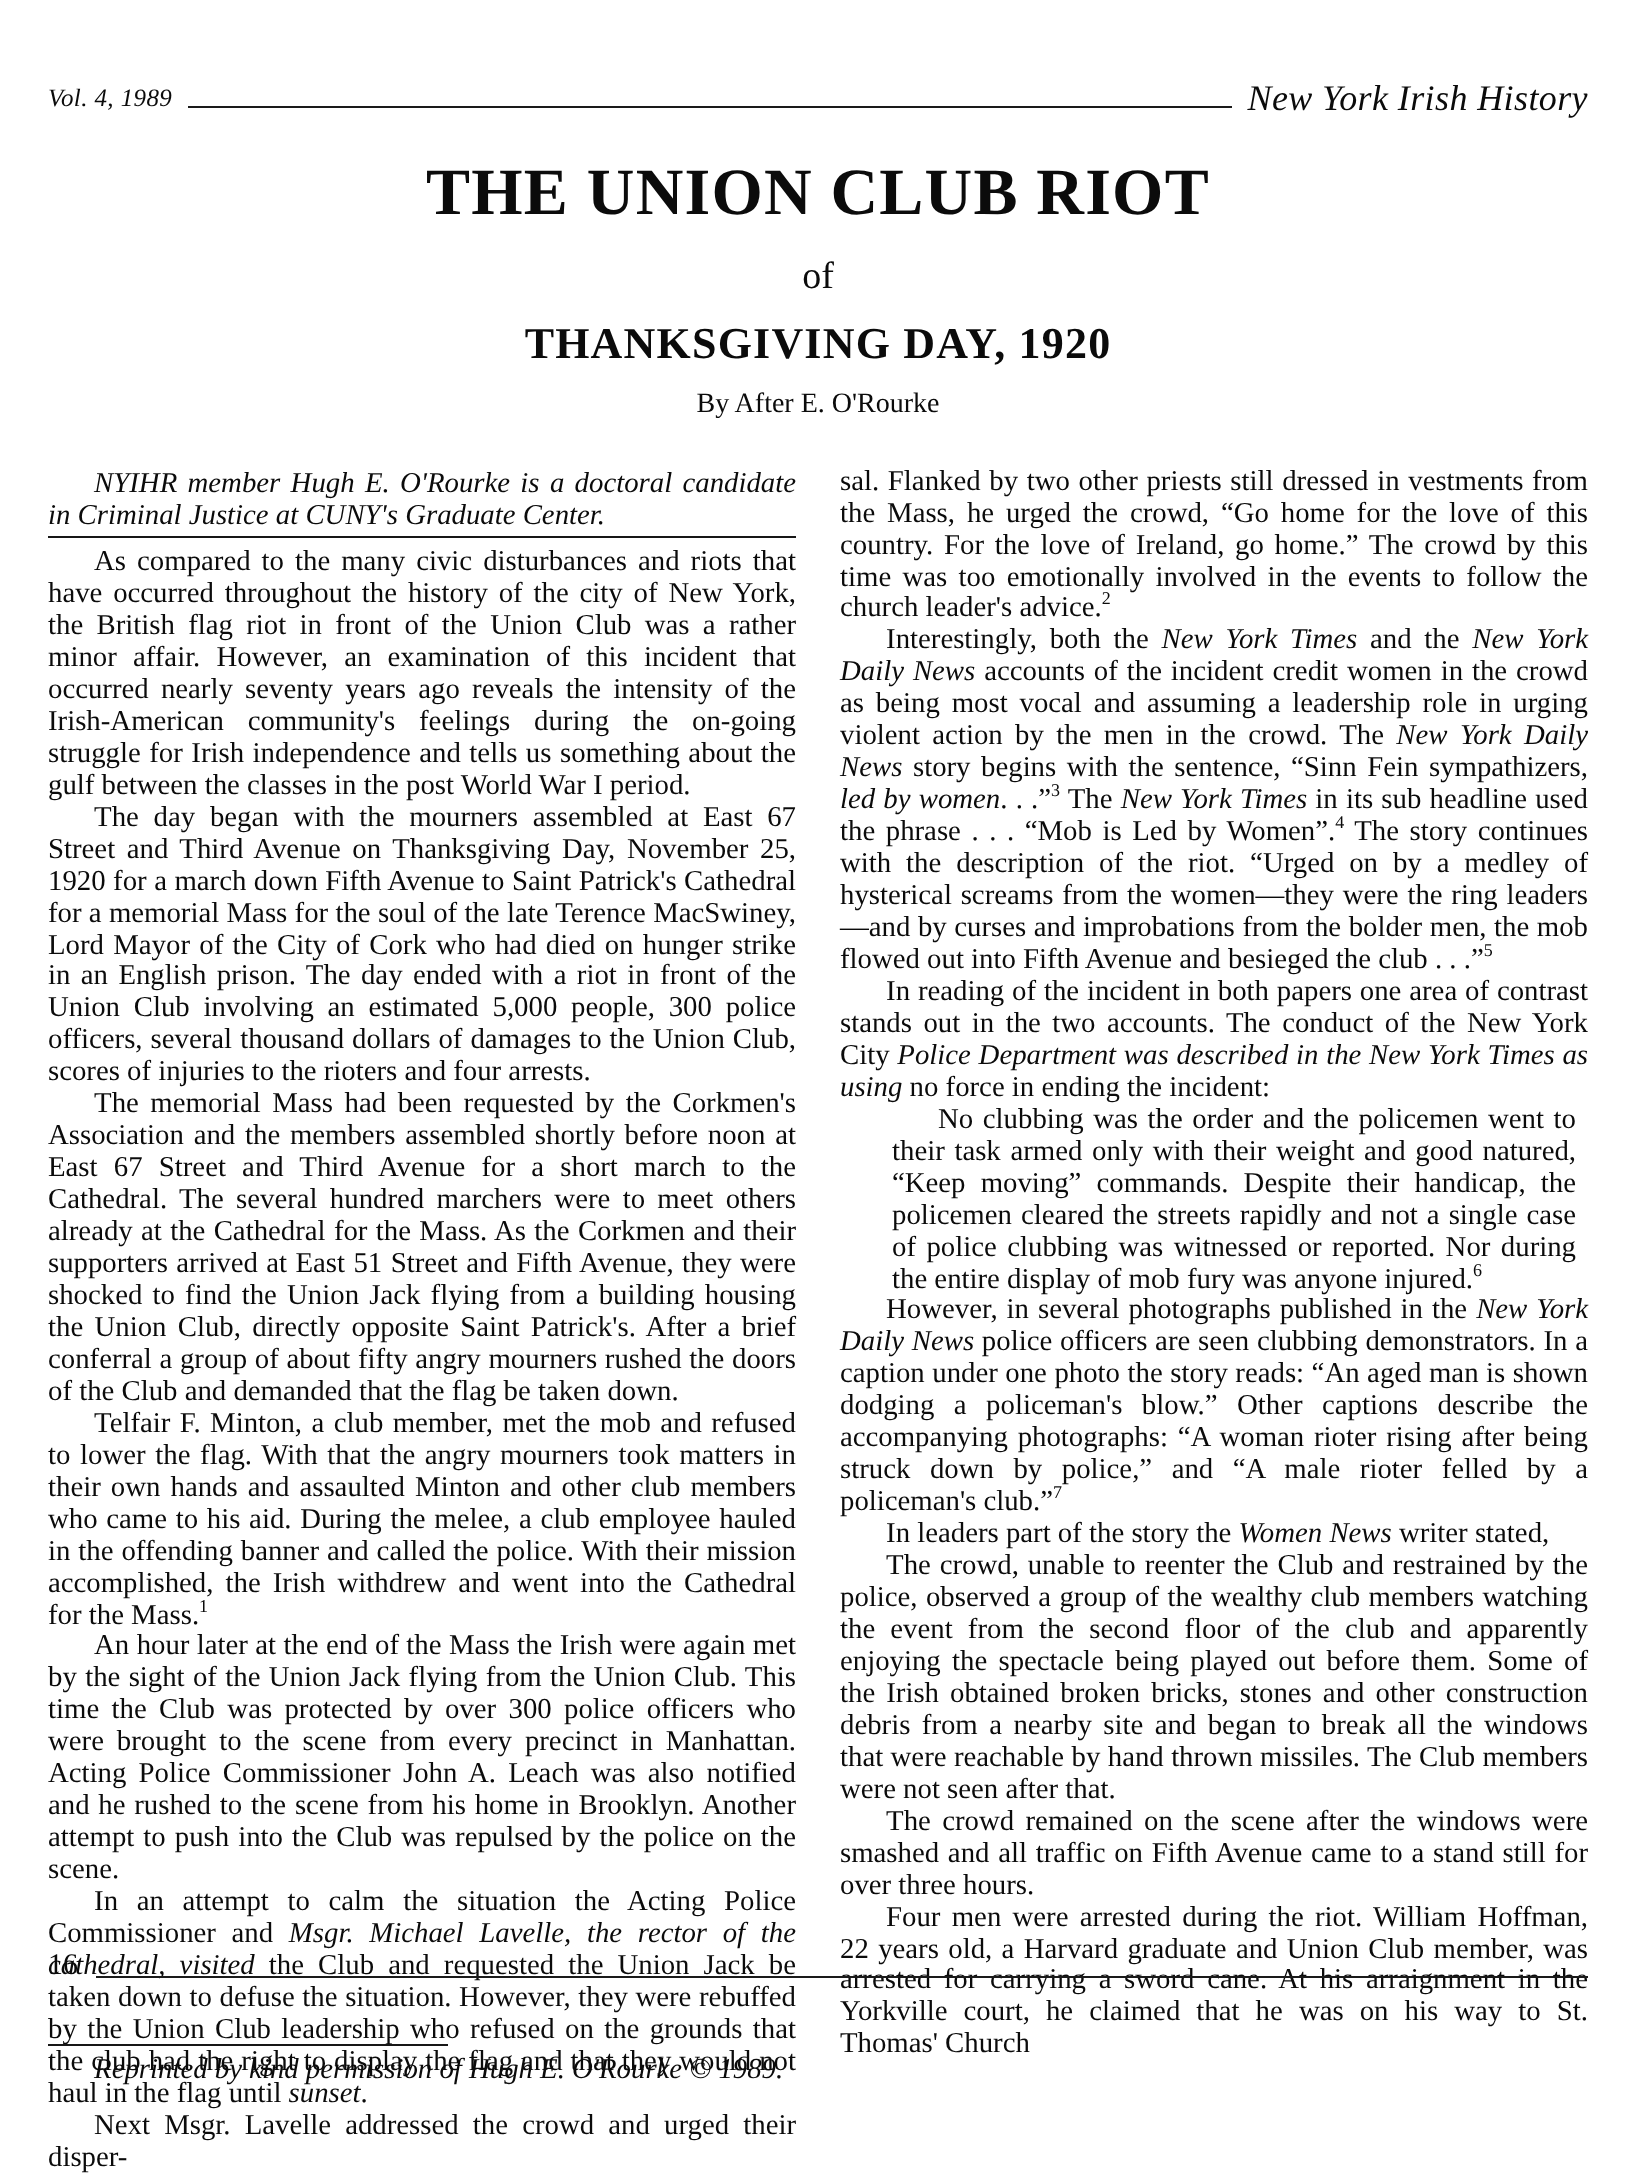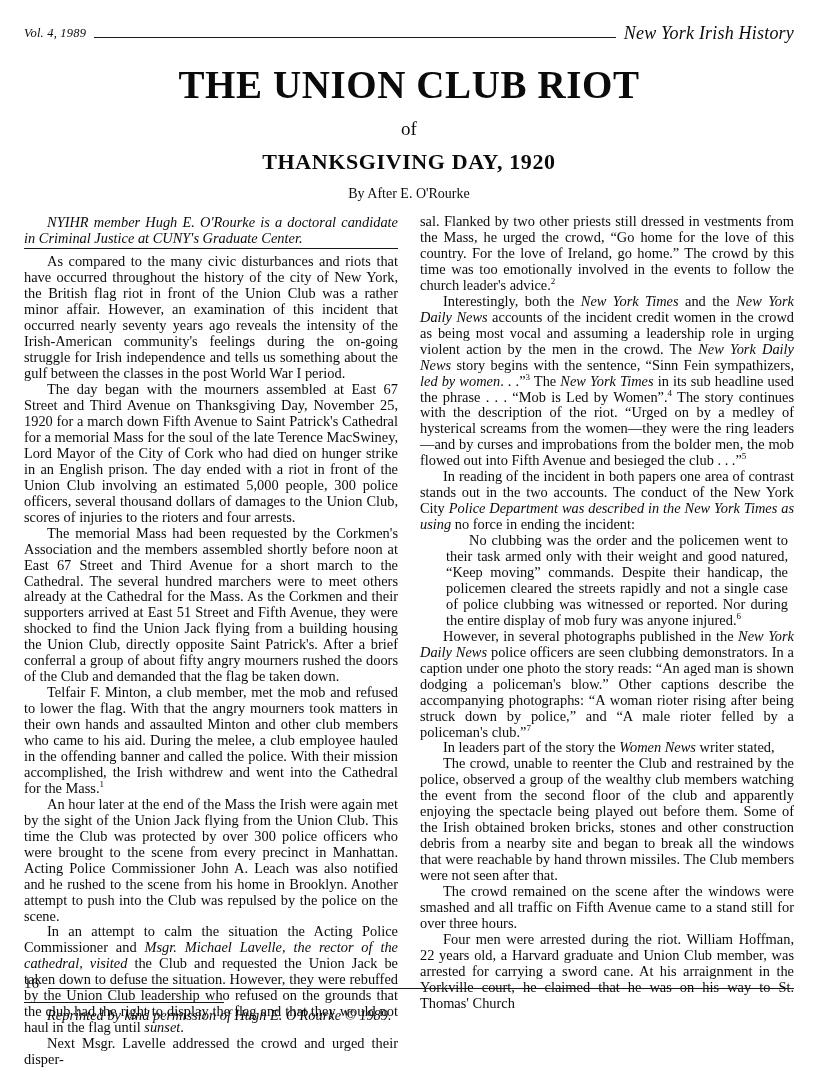--- a/index.html
+++ b/index.html
@@ -13,21 +13,21 @@
     font-family: "Liberation Serif", "DejaVu Serif", serif;
     color: #0b0b0b;
     position: relative;
     overflow: hidden;
   }
   .page {
     position: relative;
     width: 818px;
     height: 1024px;
     box-sizing: border-box;
-    padding: 0 24px;
+    padding: 16px 24px;
   }
 
   
   .running-head {
     display: flex;
     align-items: center;
     gap: 8px;
     padding-top: 22px;
     height: 22px;
   }
@@ -51,21 +51,21 @@
   }
 
   
   .title-block {
     text-align: center;
     margin-top: 20px;
   }
   .title-main {
     font-family: "Liberation Serif", "DejaVu Serif", serif;
     font-weight: bold;
-    font-size: 39px;
+    font-size: 33px;
     letter-spacing: 0.6px;
     line-height: 1.06;
     margin: 0;
   }
   .title-of {
     font-size: 19px;
     margin: 14px 0 10px 0;
     line-height: 1;
   }
   .title-sub {
@@ -78,21 +78,21 @@
   .byline {
     font-size: 14px;
     margin-top: 4px;
     line-height: 1.1;
   }
 
   
   .columns {
     display: flex;
     gap: 22px;
-    margin-top: 13px;
+    margin-top: 23px;
     height: 810px;
   }
   .col {
     width: 374px;
     position: relative;
   }
   .col p {
     margin: 0;
     font-size: 14.4px;
     line-height: 15.95px;

